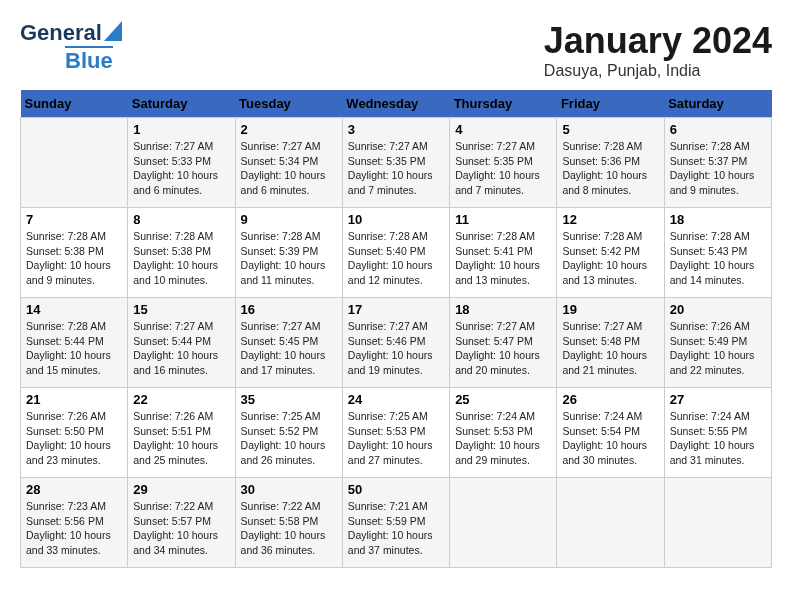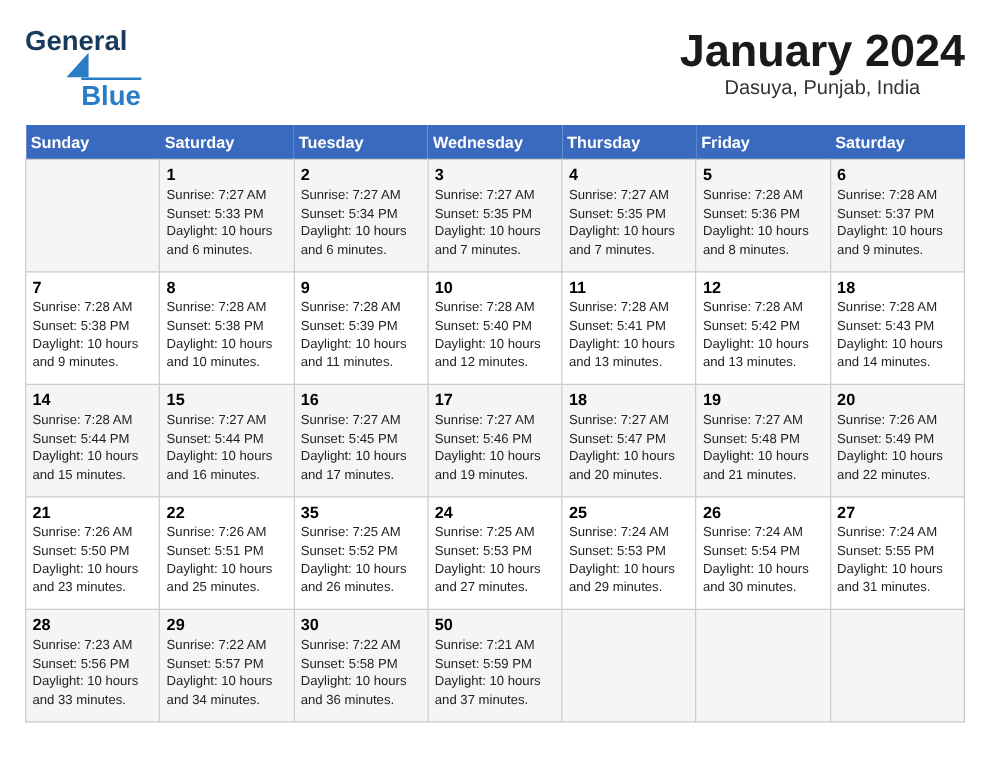--- a/index.html
+++ b/index.html
@@ -17,42 +17,41 @@
       margin-bottom: 10px;
     }
     .logo {
       display: flex;
       flex-direction: column;
       align-items: flex-start;
     }
     .logo-line {
       display: flex;
       align-items: center;
-      flex-direction: column;
     }
     .title-section {
-      text-align: center;
+      text-align: left;
     }
     .calendar-title {
       font-size: 36px;
       font-weight: bold;
       color: #1a1a1a;
     }
     .calendar-subtitle {
       font-size: 16px;
       color: #333;
     }
     table {
       width: 100%;
       border-collapse: collapse;
       font-size: 11px;
     }
     thead tr th {
       background-color: #3a6abf;
-      color: #ffffff;
+      color: #000000;
       padding: 6px 4px;
       text-align: left;
       font-size: 13px;
       font-weight: bold;
     }
     tbody tr td {
       border: 1px solid #ccc;
       padding: 4px 5px;
       vertical-align: top;
       width: 14.28%;

